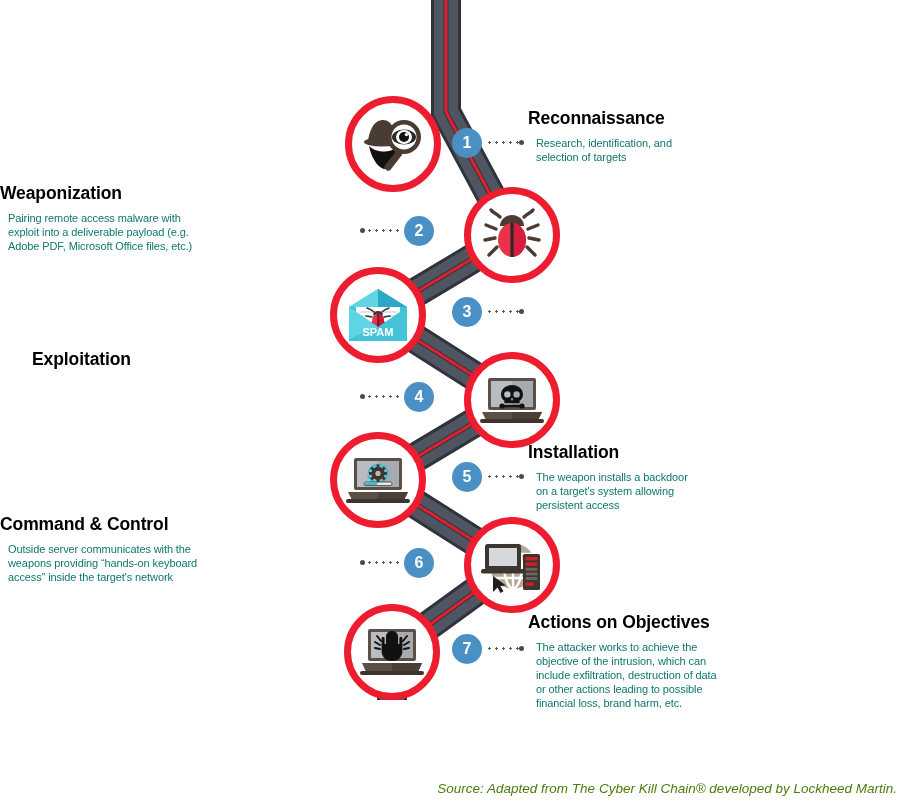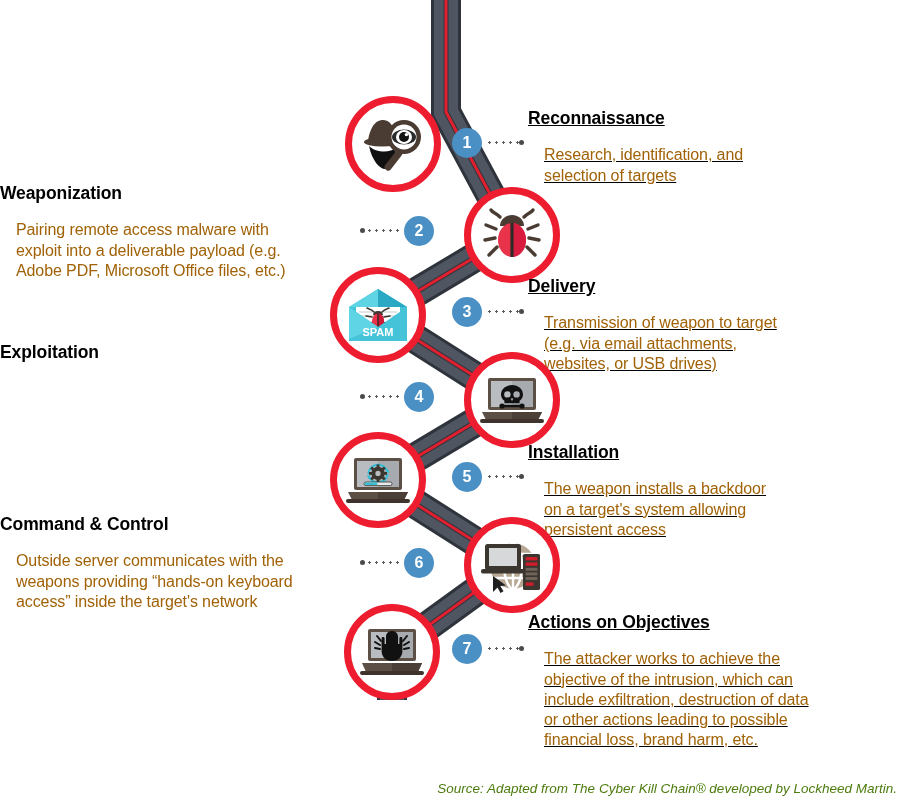--- a/index.html
+++ b/index.html
@@ -49,24 +49,24 @@
     position:absolute;width:5px;height:5px;border-radius:50%;background:#4a4a4a;
   }
 
   
   .block{position:absolute;}
   .block .title{
     font-size:17.5px;font-weight:bold;color:#000000;
     line-height:1.22;margin:0 0 1px 0;letter-spacing:-0.1px;
   }
   .block .desc{
-    font-size:16px;color:#a16207;line-height:1.26;margin:16px;
+    font-size:11px;color:#0f766e;line-height:1.26;margin:8px;
     letter-spacing:-0.1px;white-space:pre-line;
   }
-  .block.right{text-align:left;text-decoration:underline;}
+  .block.right{text-align:left;}
   .block.left{}
 
   .source{
     position:absolute;left:0;right:18px;bottom:14px;
     text-align:right;
     font-style:italic;font-size:13.5px;color:#4d7c0f;
     font-family:"Liberation Sans",sans-serif;
   }
 </style>
 </head>
@@ -192,26 +192,20 @@
       </svg>
     </span>
   </div>
 
   <div class="badge" style="left:452px;top:297px;">
     <span>3</span>
   </div>
   <div class="leader" style="left:486px;top:310px;width:34px;"></div>
   <div class="leader-dot" style="left:519px;top:309px;"></div>
 
-  <div class="block right" style="left:528px;top:276px;width:370px;">
-    <p class="title">Delivery</p>
-    <p class="desc">Transmission of weapon to target
-(e.g. via email attachments,
-websites, or USB drives)</p>
-  </div>
 
   <div class="node" style="left:464px;top:352px;">
     <span>
       <svg width="64" height="48" viewBox="0 0 64 48">
 
         <rect x="8" y="2" width="48" height="32" rx="2" fill="#5c4f45"></rect>
         <rect x="11" y="5" width="42" height="26" fill="#b9bcc0"></rect>
         <path d="M32,5 H53 V31 H32 Z" fill="#a7abb0"></path>
 
         <g fill="#111111">
@@ -232,21 +226,21 @@
       </svg>
     </span>
   </div>
 
   <div class="badge" style="left:404px;top:382px;">
     <span>4</span>
   </div>
   <div class="leader" style="left:366px;top:395px;width:34px;"></div>
   <div class="leader-dot" style="left:360px;top:394px;"></div>
 
-  <div class="block left" style="left:0px;top:342px;width:352px;">
+  <div class="block left" style="left:0px;top:349px;width:352px;padding-left:32px;">
     <p class="title">Exploitation</p>
   </div>
 
   <div class="node" style="left:330px;top:432px;">
     <span>
       <svg width="64" height="48" viewBox="0 0 64 48">
         <rect x="8" y="2" width="48" height="32" rx="2" fill="#5c4f45"></rect>
         <rect x="11" y="5" width="42" height="26" fill="#b9bcc0"></rect>
         <path d="M32,5 H53 V31 H32 Z" fill="#a7abb0"></path>
 

